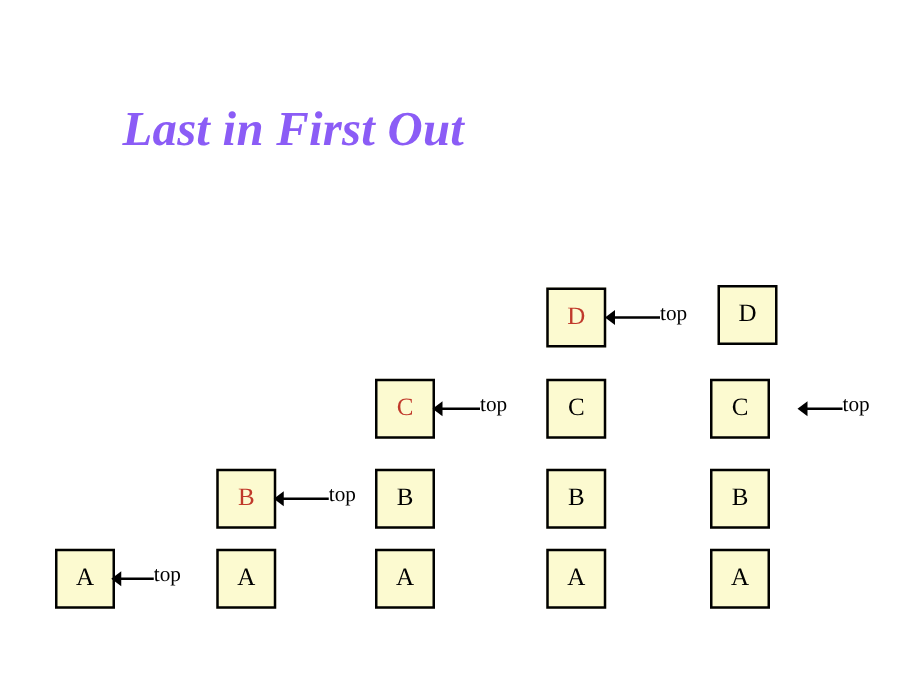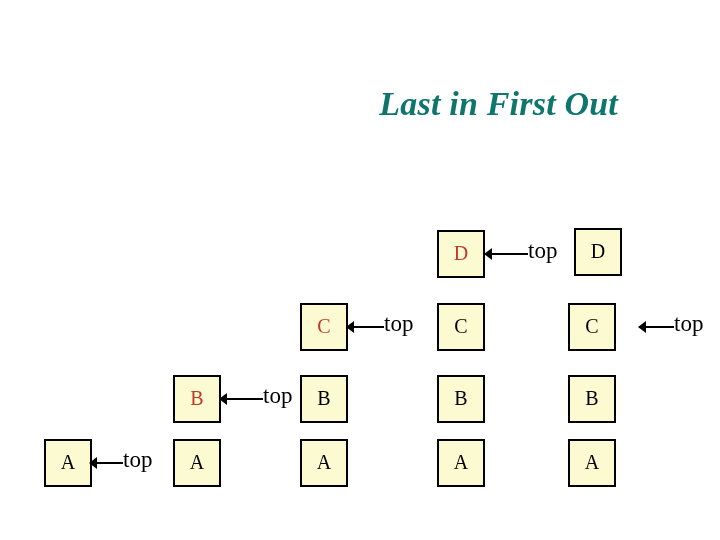--- a/index.html
+++ b/index.html
@@ -20,28 +20,27 @@
     height: 540px;
     background: #ffffff;
   }
 
   
   #slide-title {
     position: absolute;
     left: 98px;
     top: 82px;
     width: 520px;
-    font-size: 34px;
+    font-size: 39px;
     font-style: italic;
     font-weight: bold;
-    color: #0f766e;
+    color: #8b5cf6;
     letter-spacing: 0.2px;
     white-space: nowrap;
     line-height: 44px;
-    text-align: right;
   }
 
   
   .stack-box {
     position: absolute;
     width: 48px;
     height: 48px;
     background: #fcfad0;
     border: 2px solid #000000;
     box-sizing: border-box;
@@ -78,21 +77,21 @@
     top: 5px;
     width: 0;
     height: 0;
     border-top: 6px solid transparent;
     border-bottom: 6px solid transparent;
     border-right: 8px solid #000000;
   }
   .top-pointer .top-label {
     position: absolute;
     top: -3px;
-    font-size: 23px;
+    font-size: 17px;
     line-height: 22px;
     color: #000000;
     white-space: nowrap;
   }
 </style>
 </head>
 <body>
 
 <div id="slide">
 

